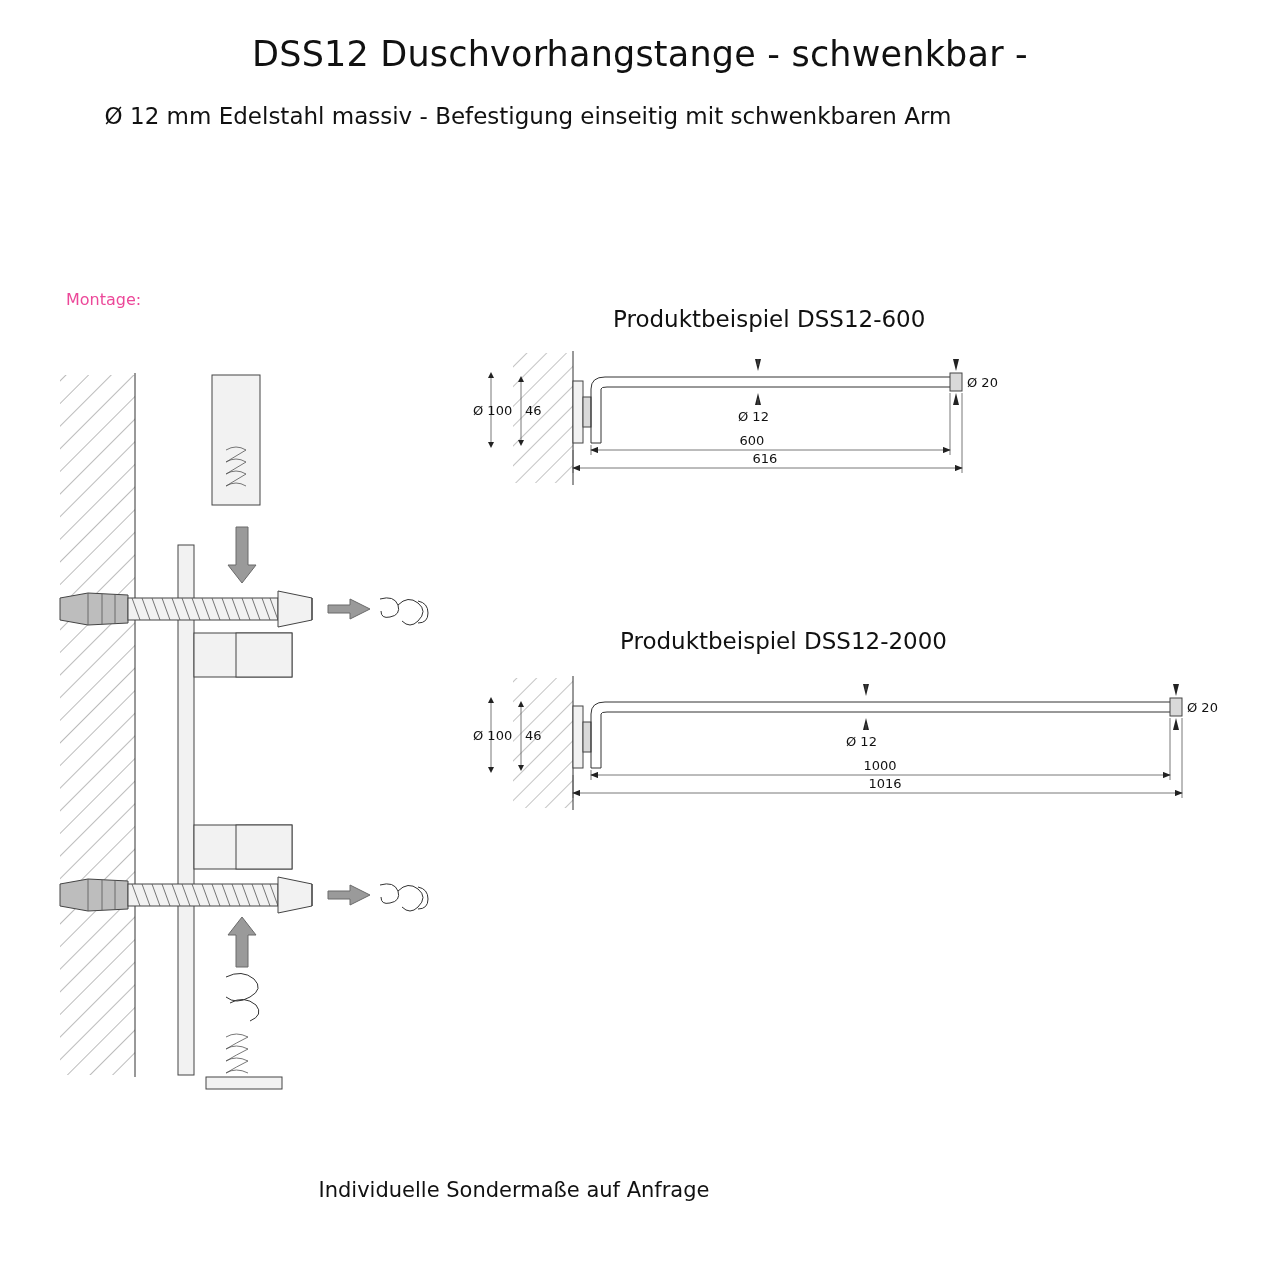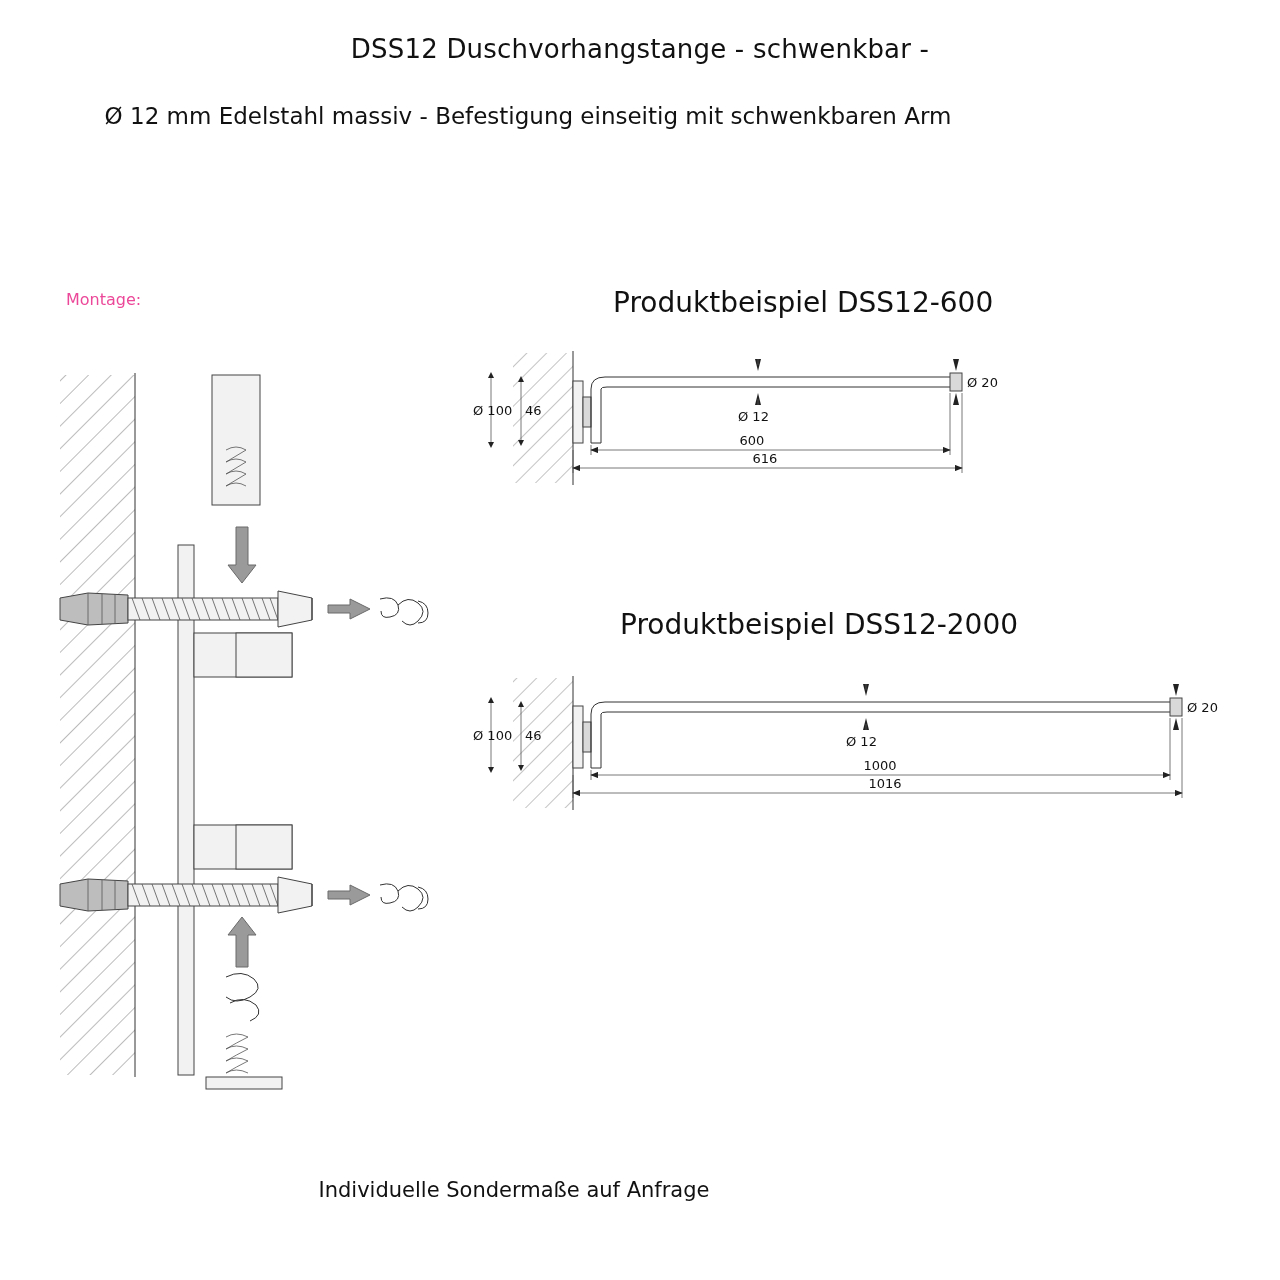--- a/index.html
+++ b/index.html
@@ -18,21 +18,21 @@
   .page {
     position: absolute;
     inset: 0;
   }
   .title {
     position: absolute;
     top: 34px;
     left: 0;
     width: 1280px;
     text-align: center;
-    font-size: 26px;
+    font-size: 35px;
     letter-spacing: 0.2px;
     color: #111;
   }
   .subtitle {
     position: absolute;
     top: 103px;
     left: 0;
     width: 1056px;
     text-align: center;
     font-size: 23px;
@@ -40,22 +40,23 @@
   }
   .montage-label {
     position: absolute;
     left: 66px;
     top: 290px;
     font-size: 16px;
     color: #ec4899;
   }
   .ex-caption {
     position: absolute;
-    font-size: 28px;
+    font-size: 23px;
     color: #111;
+    margin-top: 20px;
   }
   .ex1-caption { left: 613px; top: 286px; }
   .ex2-caption { left: 620px; top: 608px; }
   .footer {
     position: absolute;
     top: 1178px;
     left: 0;
     width: 1028px;
     text-align: center;
     font-size: 21px;

